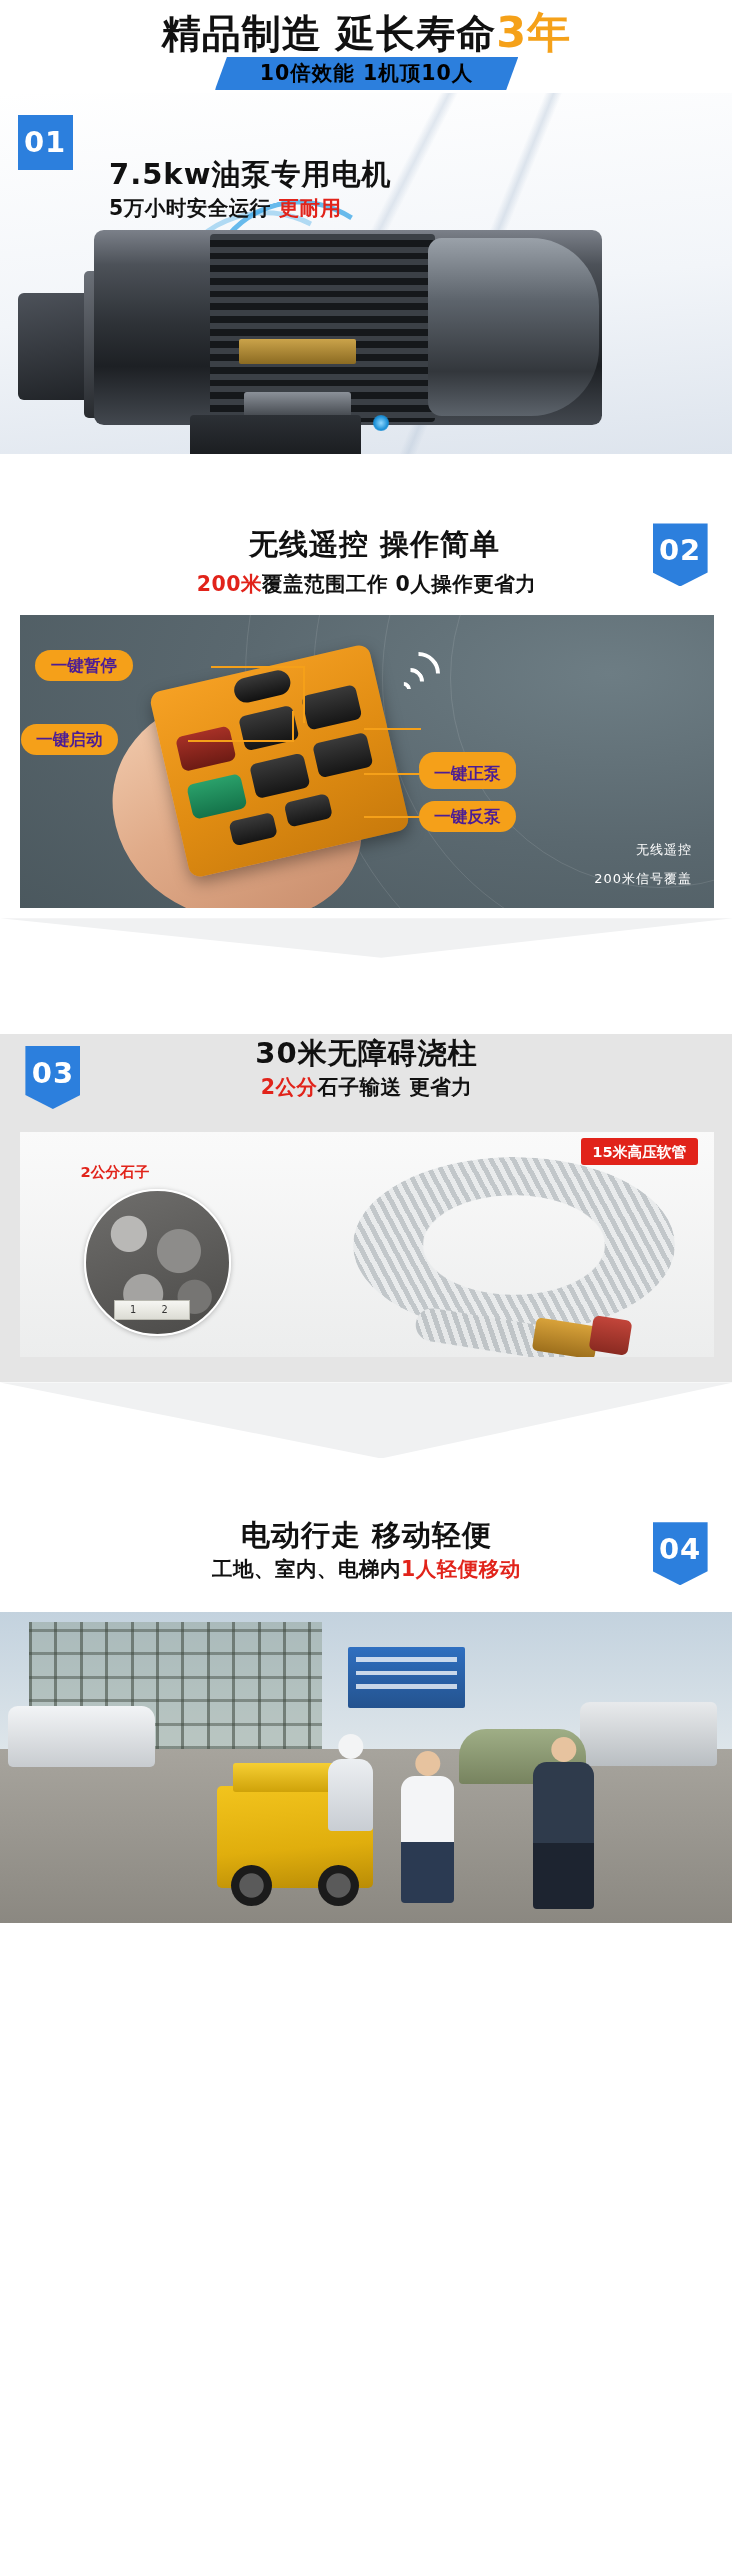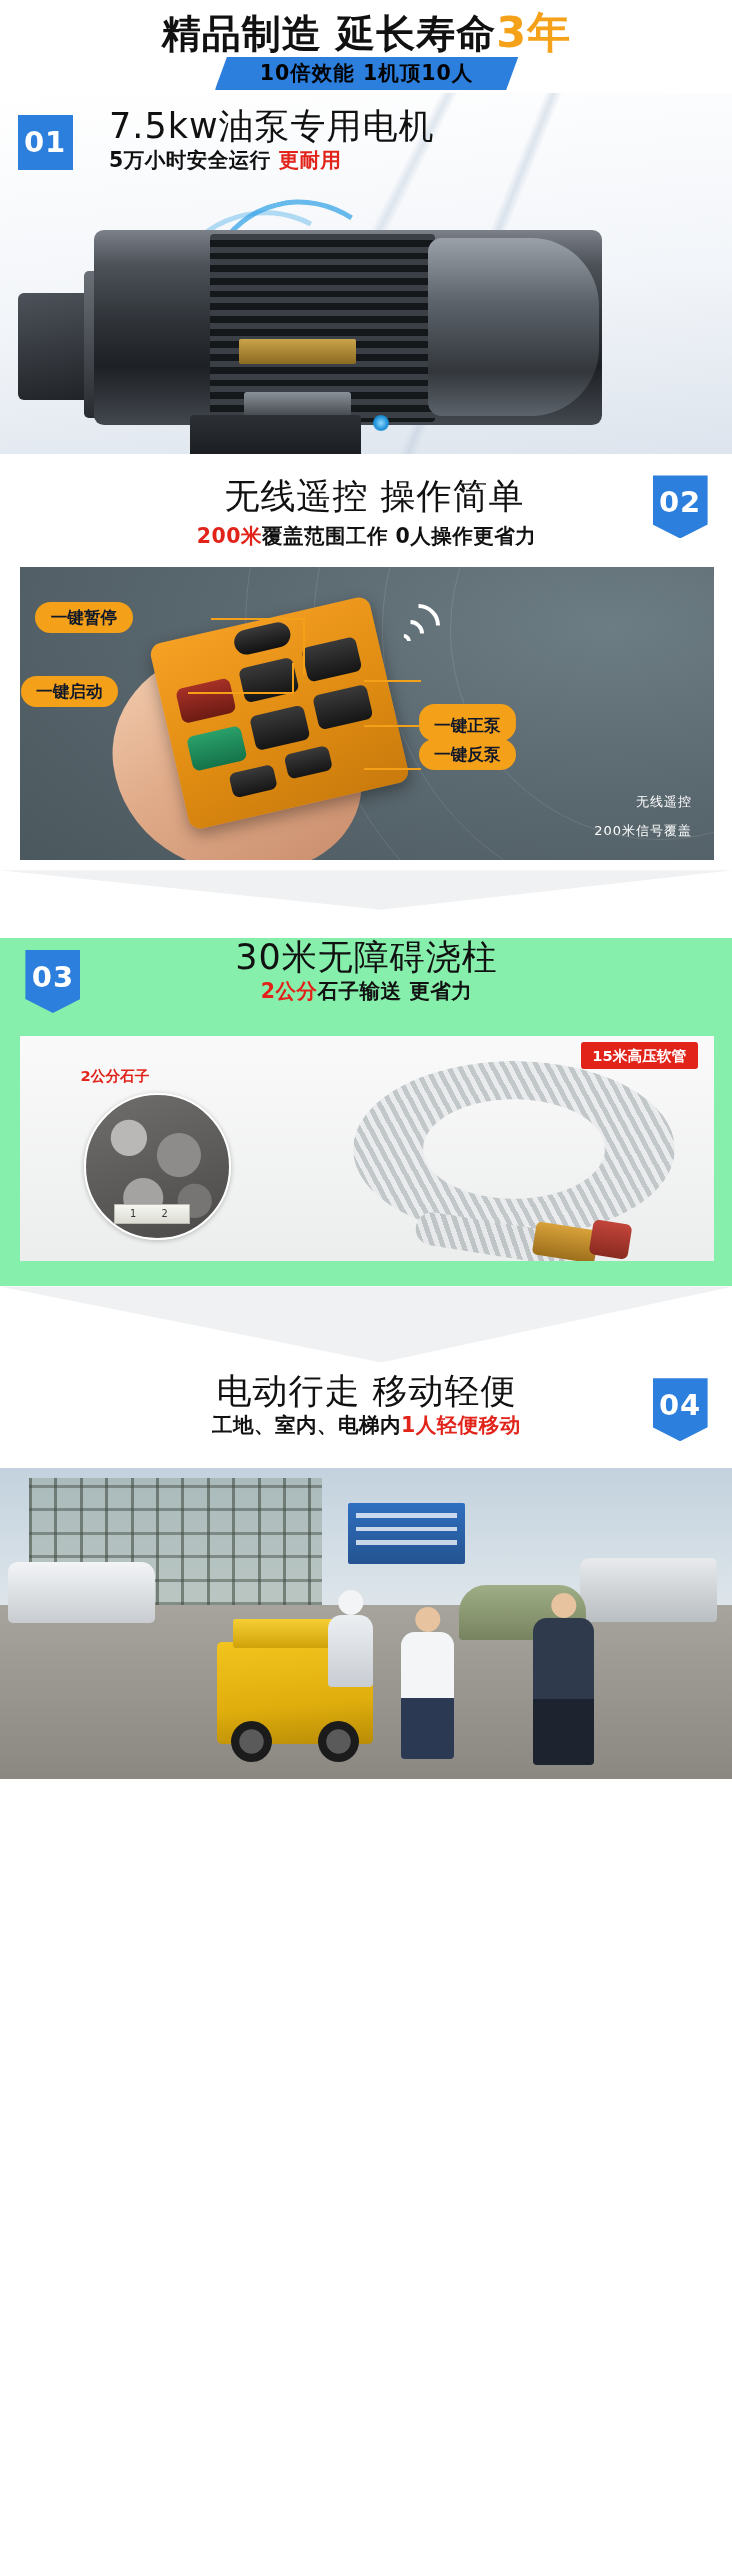--- a/index.html
+++ b/index.html
@@ -29,22 +29,22 @@
   
   .section { position: relative; width: 733px; }
   .sec-head { position: relative; width: 733px; }
   .badge {
     position:absolute; width: 55px; height: 55px; background:#2c7fdd;
     color:#fff; font-size: 29px; font-weight: 600; text-align:center;
     line-height: 55px; letter-spacing: 1px;
   }
   .badge.notch { clip-path: polygon(0 0, 100% 0, 100% 78%, 50% 100%, 0 78%); height: 63px; }
   .sec-title {
-    text-align:center; font-size: 35px; font-weight: 400; color:#111;
-    line-height: 39px; letter-spacing: 1px; white-space: nowrap;
+    text-align:center; font-size: 29px; font-weight: 700; color:#111;
+    line-height: 39px; letter-spacing: 1px; white-space: nowrap; margin-top: 48px;
   }
   .sec-sub {
     text-align:center; font-size: 20.5px; font-weight: 700; color:#111;
     line-height: 29px; letter-spacing: 0.5px; white-space: nowrap;
   }
   .red { color:#e1231a; }
 
   
   .s1 { height: 361px; position:relative;
         background: linear-gradient(160deg,#fbfcfe 0%, #eef2f7 45%, #e4eaf1 100%); }
@@ -125,37 +125,37 @@
     position:absolute; left: 84px; top: 5.9px; width: 57px; height: 25.4px;
     background: linear-gradient(180deg,#3a3a3a,#111); border-radius: 13.7px;
   }
   .wifi-icon { position:absolute; right: 289px; top: 35px; width: 55px; height: 45px; }
   .wifi-icon i {
     position:absolute; display:block; border: 4.9px solid #fff; border-radius:50%;
     border-bottom-color: transparent; border-left-color: transparent; border-right-color: transparent;
     transform: rotate(45deg); left:50%; bottom:0;
   }
   .callout {
-    position:absolute; background:#f5a019; color:#0f172a; font-weight:700;
+    position:absolute; background:#f5a019; color:#4c1d95; font-weight:700;
     font-size: 16.6px; line-height: 27px; padding: 2px 15.6px; border-radius: 15.6px;
     white-space:nowrap;
   }
   .lead { position:absolute; border-color:#f5a019; border-style:solid; }
   .photo-caption {
     position:absolute; right: 21.5px; bottom: 15.6px; text-align:right;
     color:#fff; font-size: 13px; line-height: 29px; font-weight: 500; letter-spacing: 1px;
   }
 
   
   .s3 { position:relative; padding-top: 9.8px; }
   .wedge-top {
     width: 733px; height: 68px;
     background:#f0f1f2; clip-path: polygon(0 0, 100% 0, 100% 0, 52% 58%, 0 0);
   }
-  .s3-bg { position:relative; background:#86efac; padding-bottom: 25.4px; }
+  .s3-bg { position:relative; background:#e5e5e5; padding-bottom: 25.4px; }
   .s3 .sec-head { height: 94px; }
   .s3 .badge.notch { left: 25.4px; top: 11.7px; }
   .s3-photo {
     position:relative; margin: 3.9px auto 0; width: 694px; height: 225px; overflow:hidden;
     background: linear-gradient(180deg,#fafafa,#eceded);
   }
   .tag-red {
     position:absolute; background:#e1231a; color:#fff; font-size: 14.7px; font-weight:700;
     padding: 3.9px 11.7px; border-radius: 2.9px; white-space:nowrap; line-height: 19.5px;
   }
@@ -308,21 +308,21 @@
       <div class="lead" style="left:168px; top:125px; width:106px; height:1px; border-width:0 0 2px 0;"></div>
       <div class="lead" style="left:272px; top:96px; width:2px; height:31px; border-width:0 0 0 2px;"></div>
       <div class="lead" style="left:344px; top:113px; width:57px; height:1px; border-width:0 0 2px 0;"></div>
       <div class="lead" style="left:344px; top:158px; width:57px; height:1px; border-width:0 0 2px 0;"></div>
       <div class="lead" style="left:344px; top:201px; width:57px; height:1px; border-width:0 0 2px 0;"></div>
 
       <div class="callout" style="left:15.6px; top:35px;">一键暂停</div>
       <div class="callout" style="left:1px; top:109px;">一键启动</div>
       <div class="callout" style="left:399px; top:98px;margin-top:39px;">油泵启停</div>
       <div class="callout" style="left:399px; top:143px;">一键正泵</div>
-      <div class="callout" style="left:399px; top:172px;">一键反泵</div>
+      <div class="callout" style="left:399px; top:186px;">一键反泵</div>
 
       <div class="photo-caption">
         <div>无线遥控</div>
         <div>200米信号覆盖</div>
       </div>
     </div>
   </div>
 
   <div class="s3">
     <div class="wedge-top"></div>

